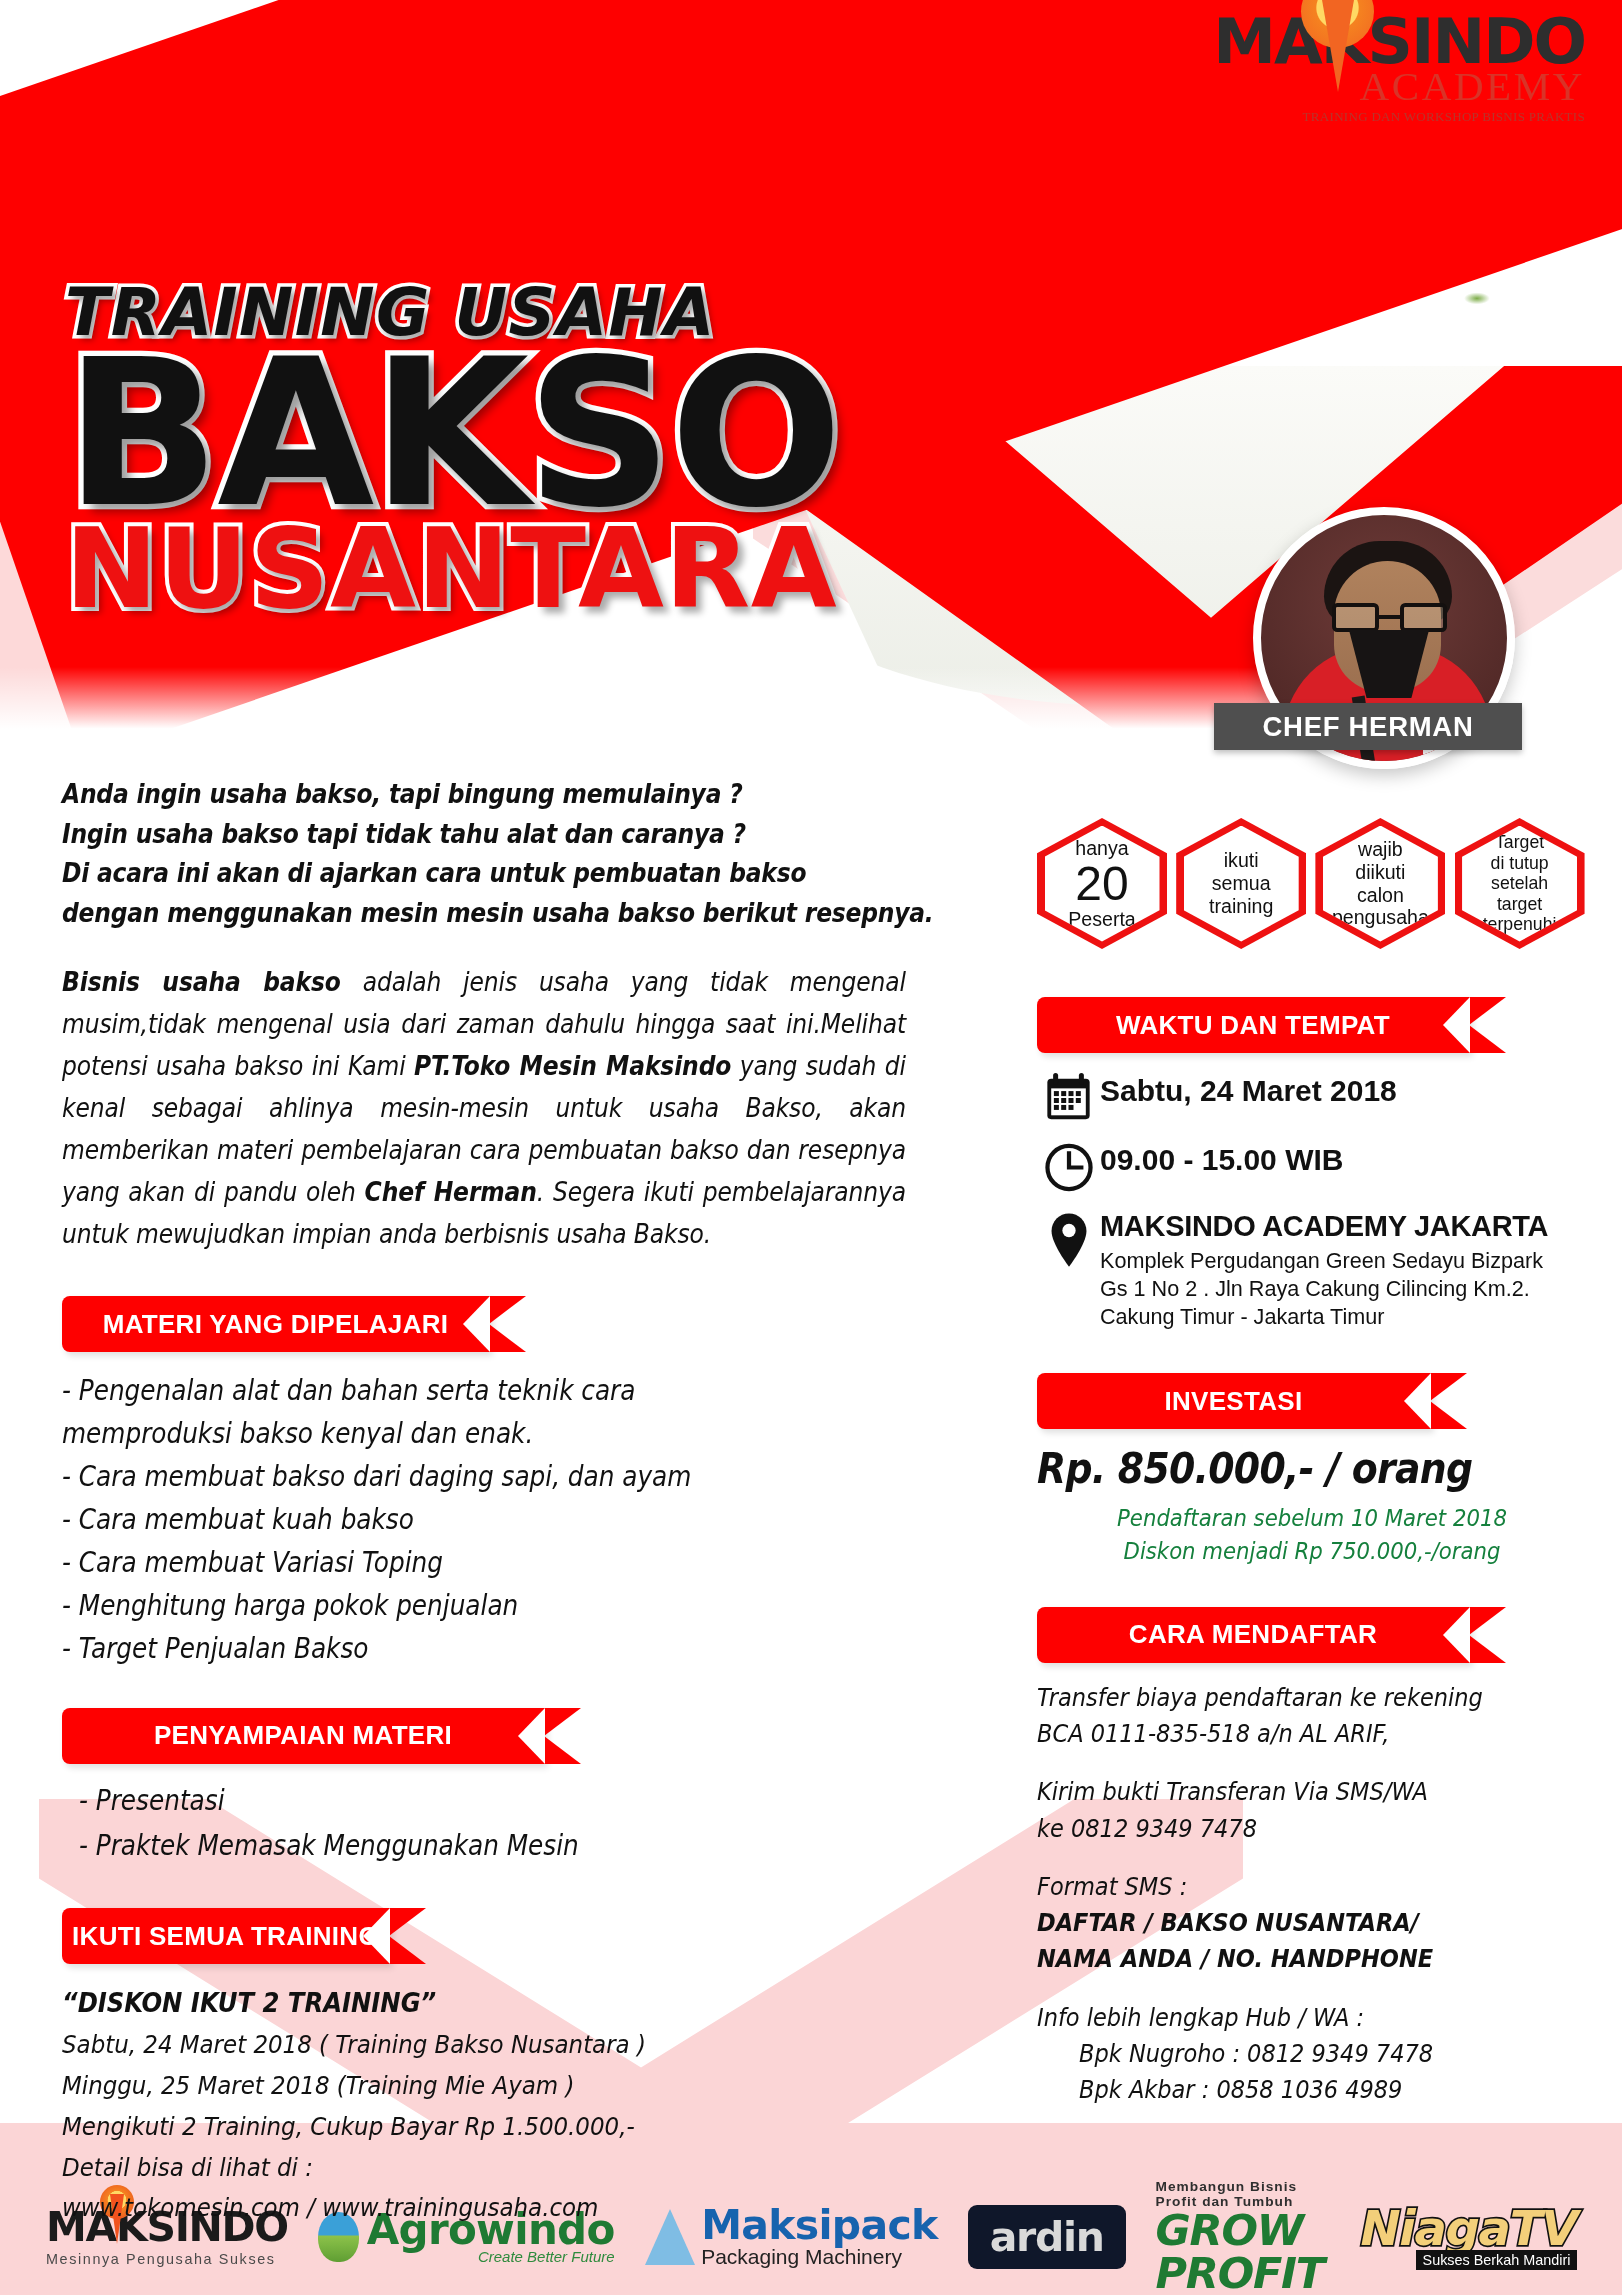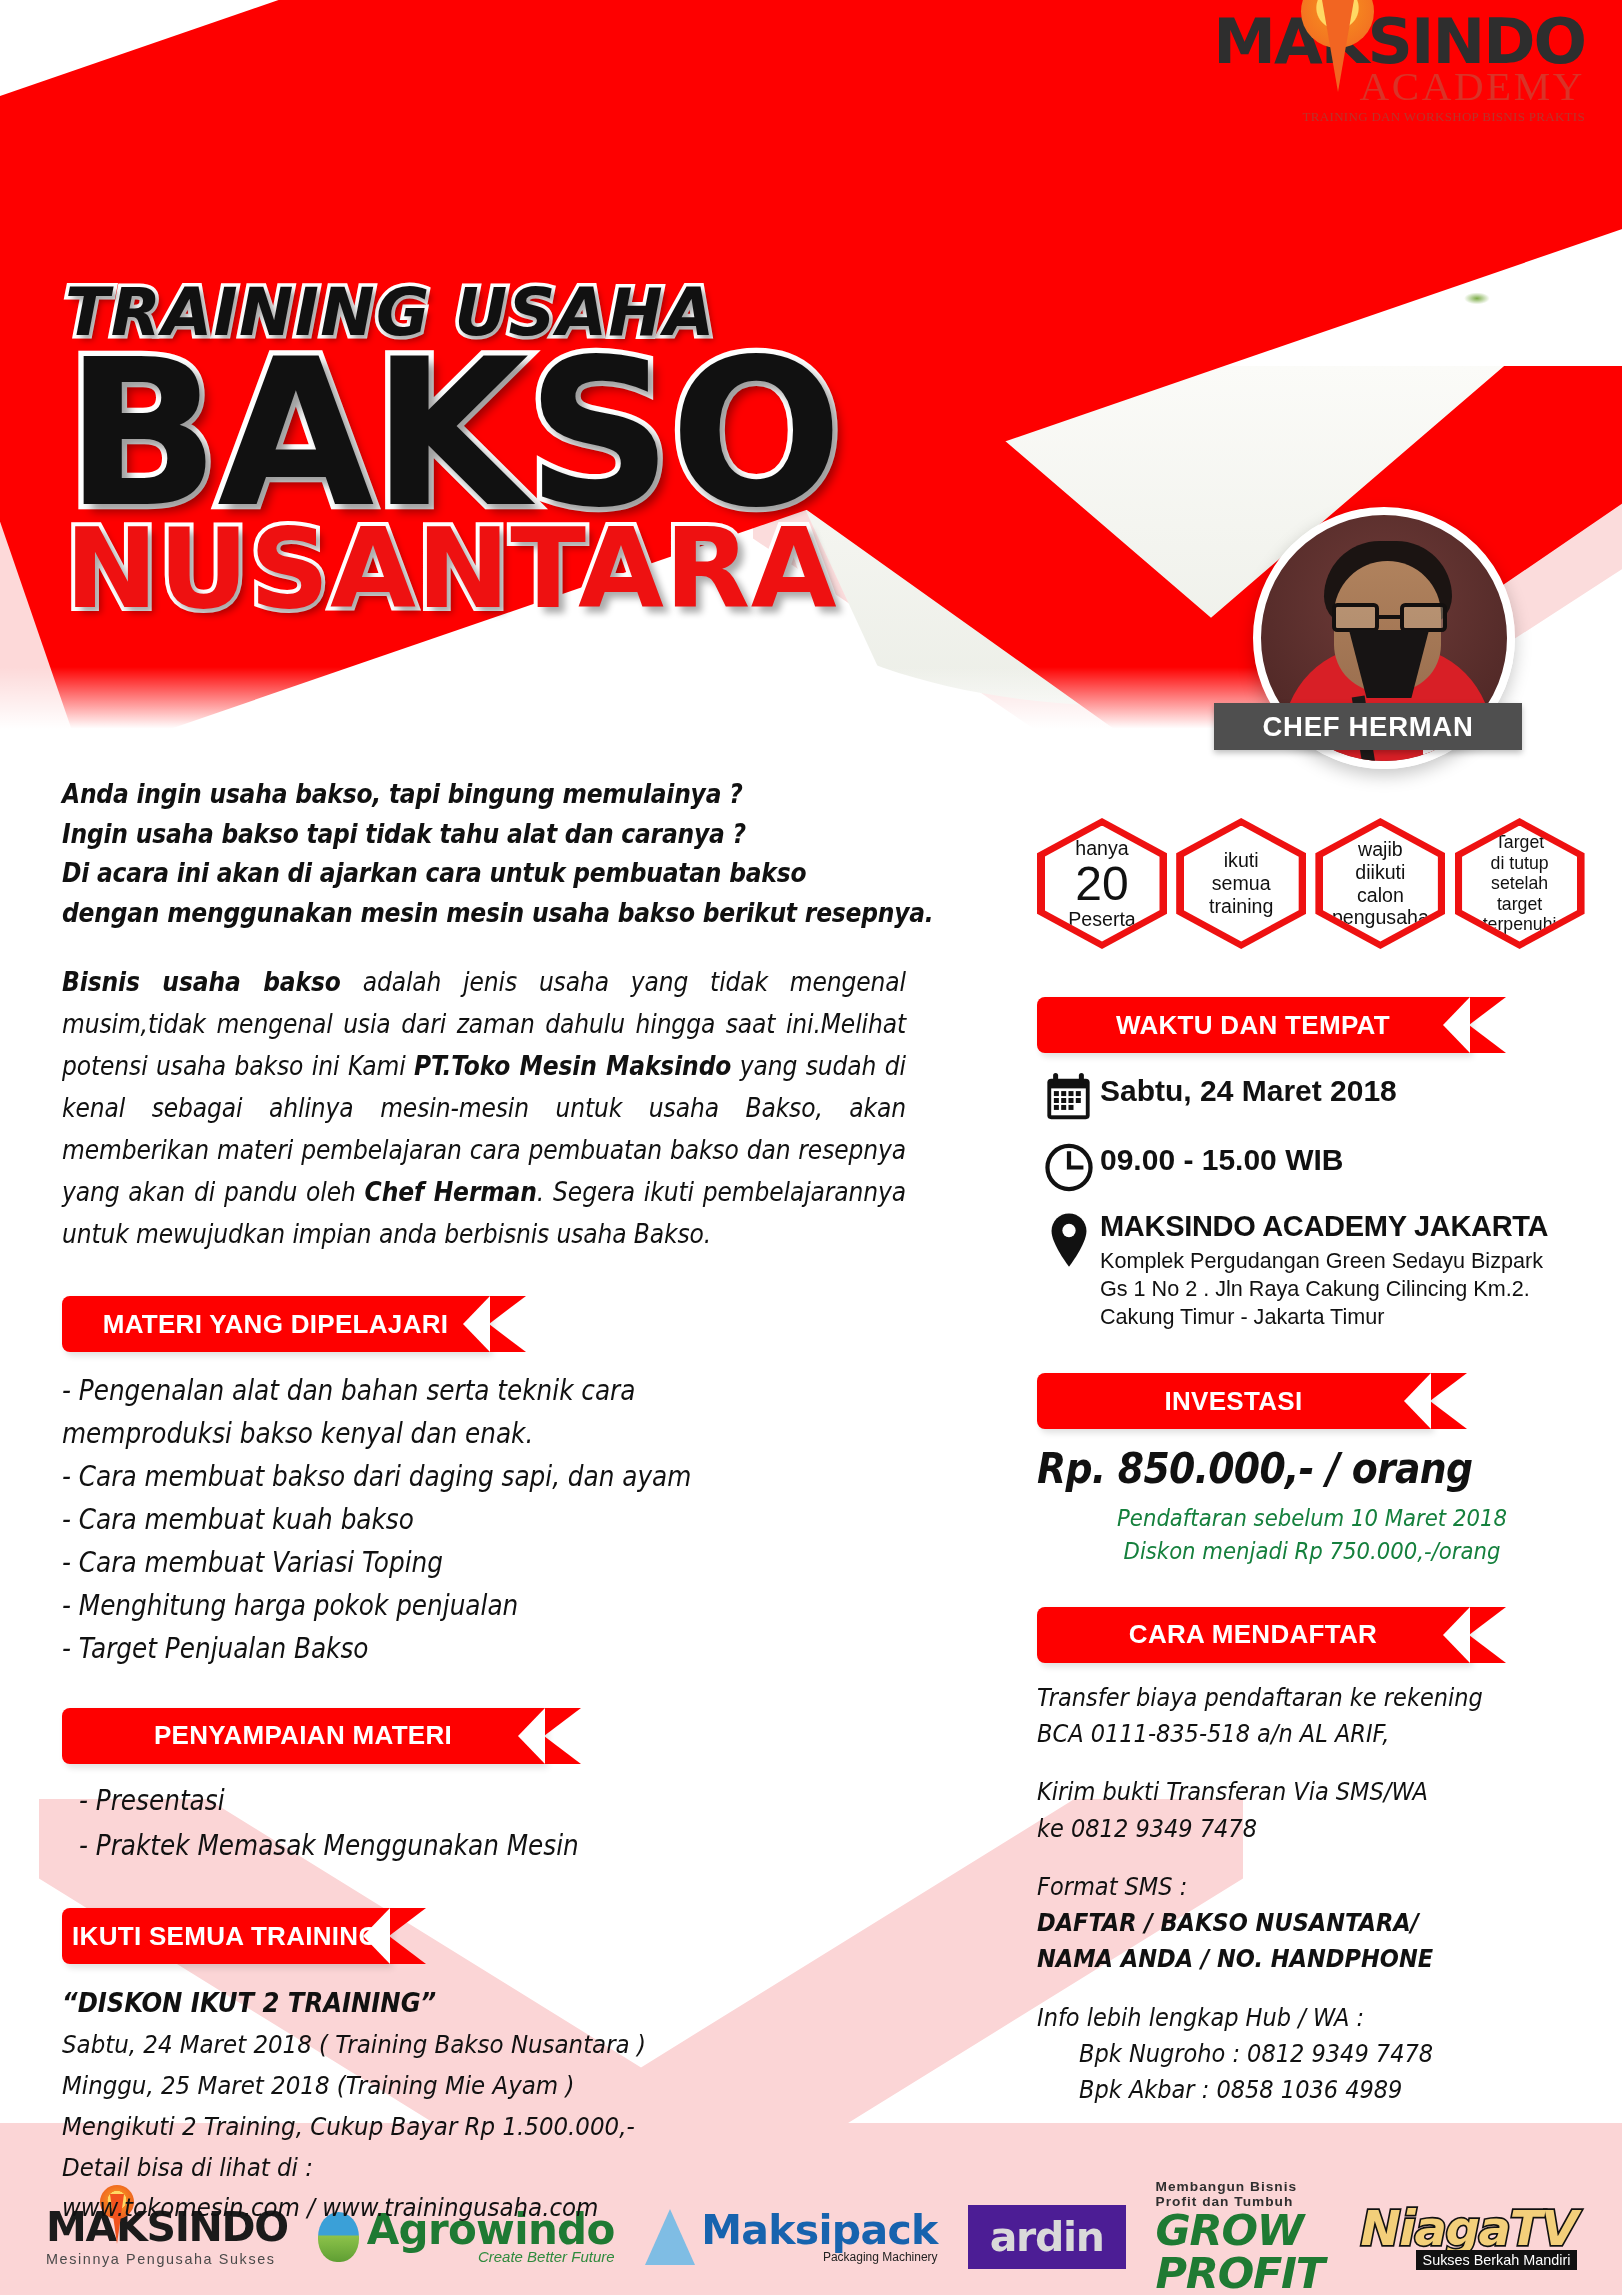--- a/index.html
+++ b/index.html
@@ -376,23 +376,23 @@
   .fl-agro .t { font-size:15px; font-style:italic; color:#2e8b3d; text-align:right; margin-top:-2.6px; }
   .fl-pack { flex-direction:row; align-items:center; gap:6.5px; }
   .pack-tri {
     width:0; height:0; border-left:25px solid transparent; border-right:25px solid transparent;
     border-bottom:56px solid #7fbde4;
   }
   .fl-pack .w {
     font-family:"DejaVu Sans", sans-serif; font-size:41px; font-weight:bold;
     color:#1763ae; letter-spacing:-0.7px; line-height:1;
   }
-  .fl-pack .t { font-size:12px; color:#222; text-align:right; margin-top:-1.3px; }
+  .fl-pack .t { font-size:21px; color:#222; margin-top:-1.3px; }
   .fl-ardin {
-    background:#4c1d95; padding:11.8px 22px; border-radius:0;
+    background:#0f172a; padding:11.8px 22px; border-radius:9px;
   }
   .fl-ardin .w {
     font-family:"DejaVu Sans", sans-serif; font-size:41px; font-weight:bold;
     color:#d9d9d9; letter-spacing:-1.3px; line-height:1;
   }
   .fl-grow { flex-direction:column; align-items:flex-start; }
   .fl-grow .t { font-size:13.7px; font-weight:bold; color:#2f2f2f; letter-spacing:1px; }
   .fl-grow .w {
     font-family:"DejaVu Sans", sans-serif; font-size:43px; font-weight:bold;
     color:#1f7a33; letter-spacing:-1.3px; line-height:1; font-style:italic;

